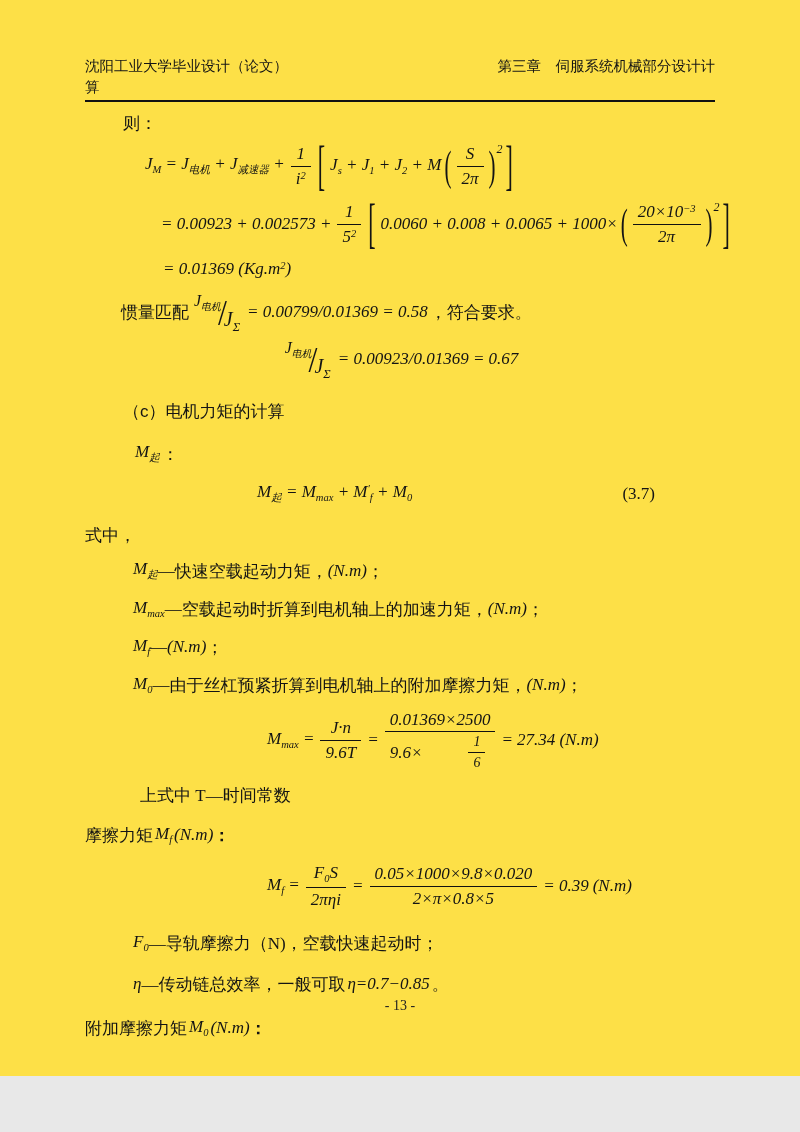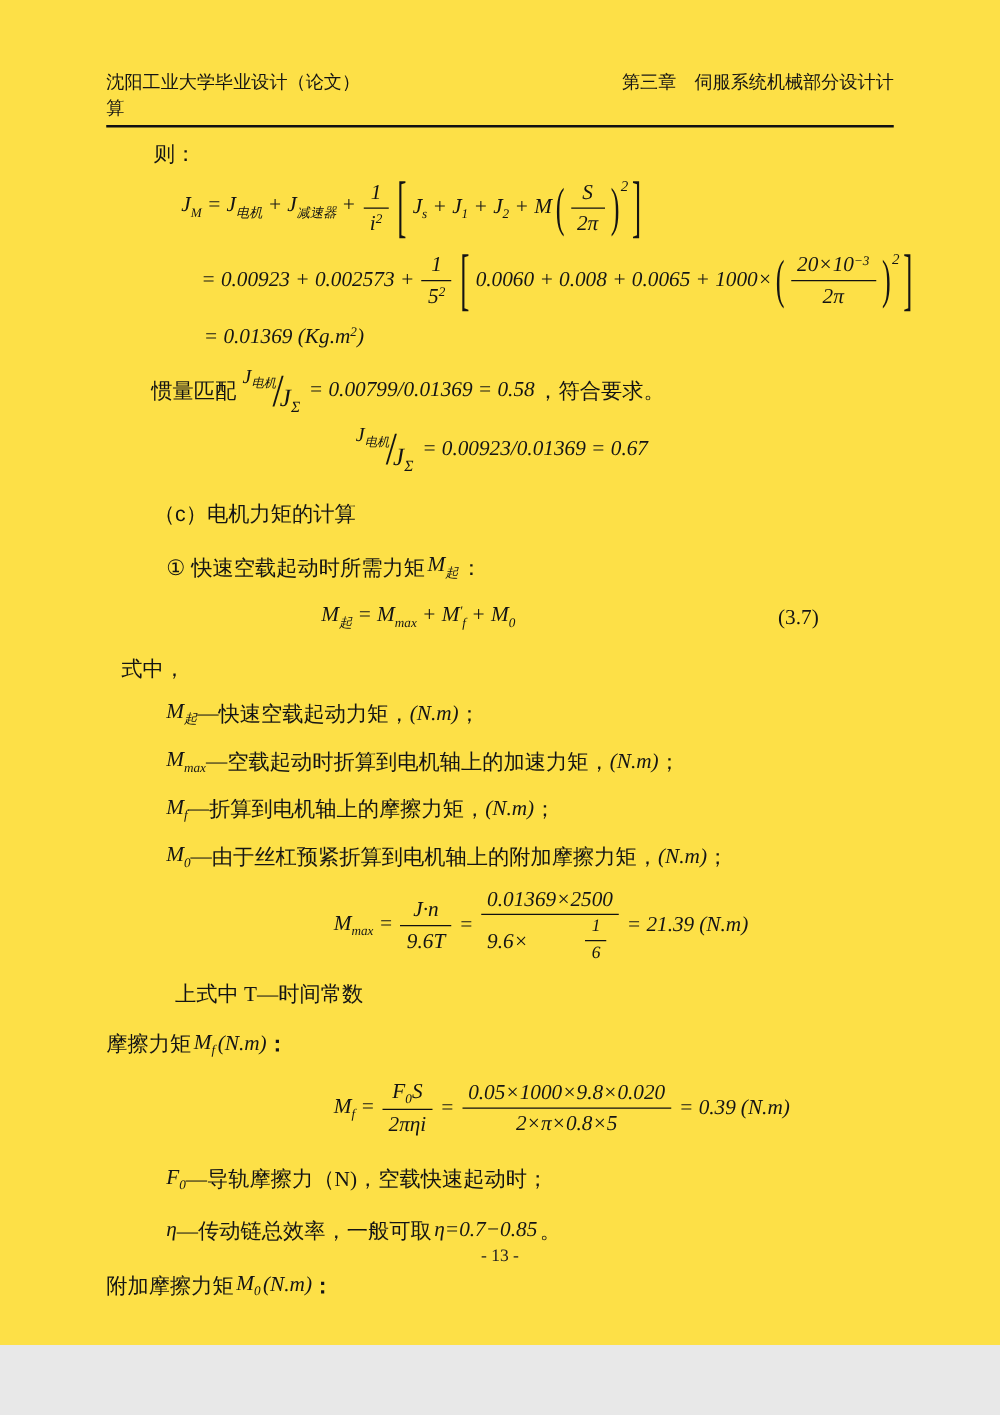--- a/index.html
+++ b/index.html
@@ -119,52 +119,50 @@
       <span class="dbot">J<sub>Σ</sub></span>
     </span>
     <span class="math t">= 0.00923/0.01369 = 0.67</span>
   </div>
 
   <div class="trow" style="margin:16px 0 0 38px;height:26px;">
     <span class="bold-head">（c）电机力矩的计算</span>
   </div>
 
   <div class="trow" style="margin:16px 0 0 48px;height:28px;">
-    <span class="bold-head">① 快速空载起动时所需力矩</span>
     <span class="math t">M<sub>起</sub></span>
     <span class="bold-head">：</span>
   </div>
 
   <div class="trow" style="margin:10px 0 0 170px;height:32px;position:relative;">
     <span class="math t">M<sub>起</sub> = M<sub>max</sub> + M<sup>′</sup><sub>f</sub> + M<sub>0</sub></span>
     <span class="eqnum">(3.7)</span>
   </div>
 
-  <div class="trow" style="margin:12px 0 0 12px;height:26px;">
+  <div class="trow" style="margin:12px 0 0 0;height:26px;">
     <span class="cn">式中，</span>
   </div>
 
   <div class="trow" style="margin:6px 0 0 48px;height:34px;">
     <span class="math">M<sub>起</sub></span>
     <span class="cn">— </span>
     <span class="cn">快速空载起动力矩，</span>
     <span class="math">(N.m)</span>
     <span class="cn">；</span>
   </div>
   <div class="trow" style="margin:4px 0 0 48px;height:34px;">
     <span class="math">M<sub>max</sub></span>
     <span class="cn">—</span>
     <span class="cn">空载起动时折算到电机轴上的加速力矩，</span>
     <span class="math">(N.m)</span>
     <span class="cn">；</span>
   </div>
   <div class="trow" style="margin:4px 0 0 48px;height:34px;">
     <span class="math">M<sub>f</sub></span>
     <span class="cn"> —</span>
-    <span class="cn">折算到电机轴上的摩擦力矩，</span>
     <span class="math">(N.m)</span>
     <span class="cn">；</span>
   </div>
   <div class="trow" style="margin:4px 0 0 48px;height:34px;">
     <span class="math">M<sub>0</sub></span>
     <span class="cn">— </span>
     <span class="cn">由于丝杠预紧折算到电机轴上的附加摩擦力矩，</span>
     <span class="math">(N.m)</span>
     <span class="cn">；</span>
   </div>
@@ -179,21 +177,21 @@
     <span class="frac math">
       <span class="num">0.01369×2500</span>
       <span class="den denflex">
         <span>9.6×</span>
         <span class="frac small">
           <span class="num">1</span>
           <span class="den">6</span>
         </span>
       </span>
     </span>
-    <span class="math t">= 21.39</span>
+    <span class="math t">= 27.34</span>
     <span class="math t">(N.m)</span>
   </div>
 
   <div class="trow" style="margin:8px 0 0 55px;height:26px;">
     <span class="cn">上式中  T—时间常数</span>
   </div>
 
   <div class="trow" style="margin:12px 0 0 0;height:30px;">
     <span class="cn">摩擦力矩</span>
     <span class="math t">M<sub>f</sub></span>

